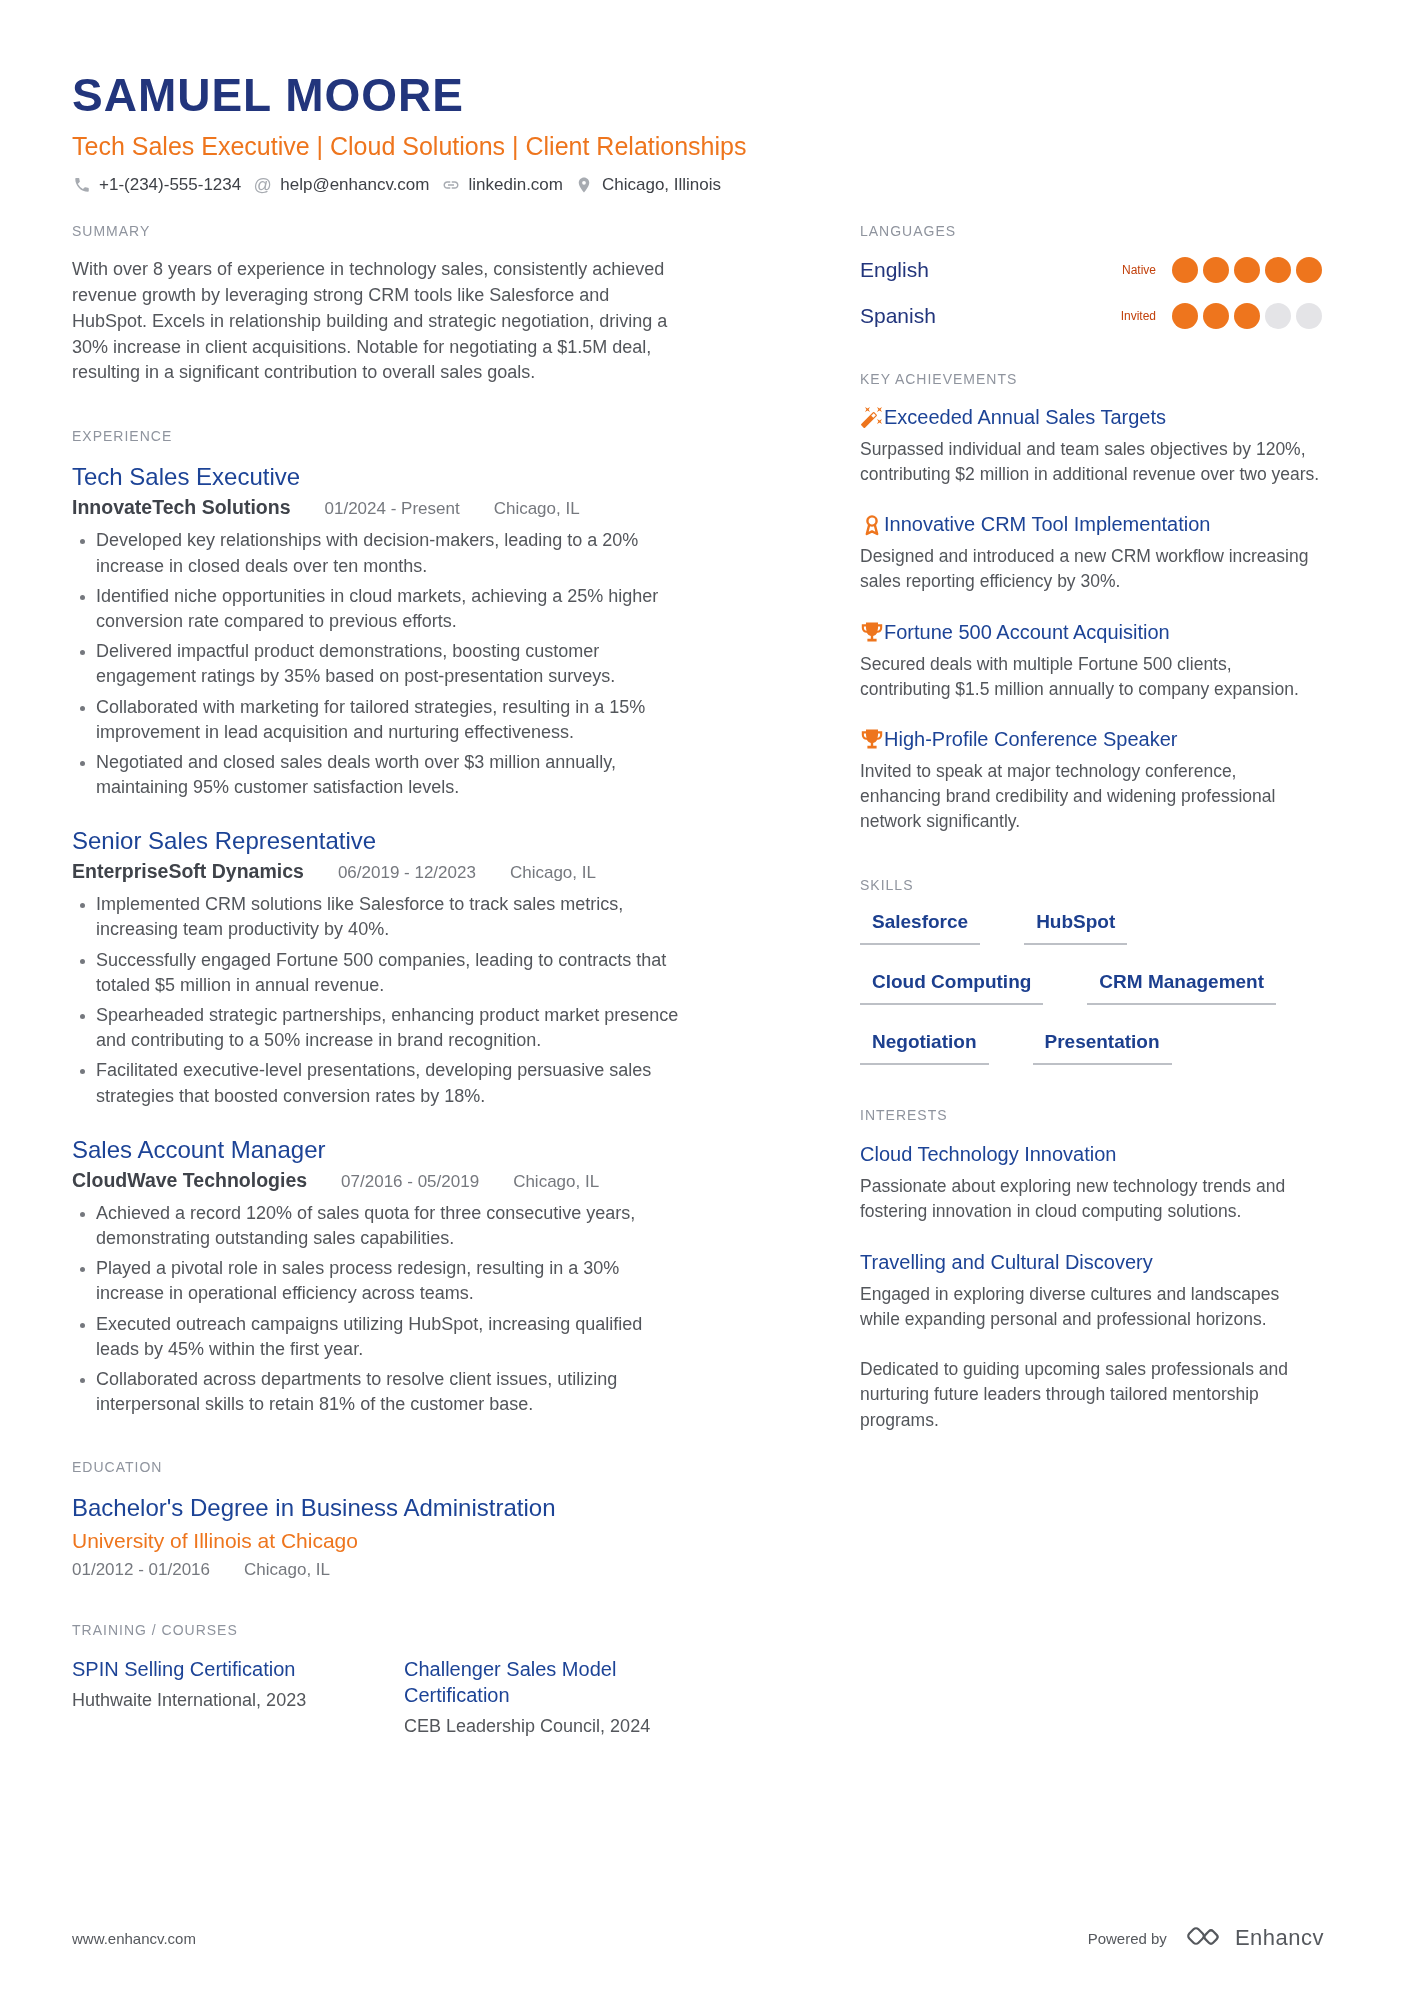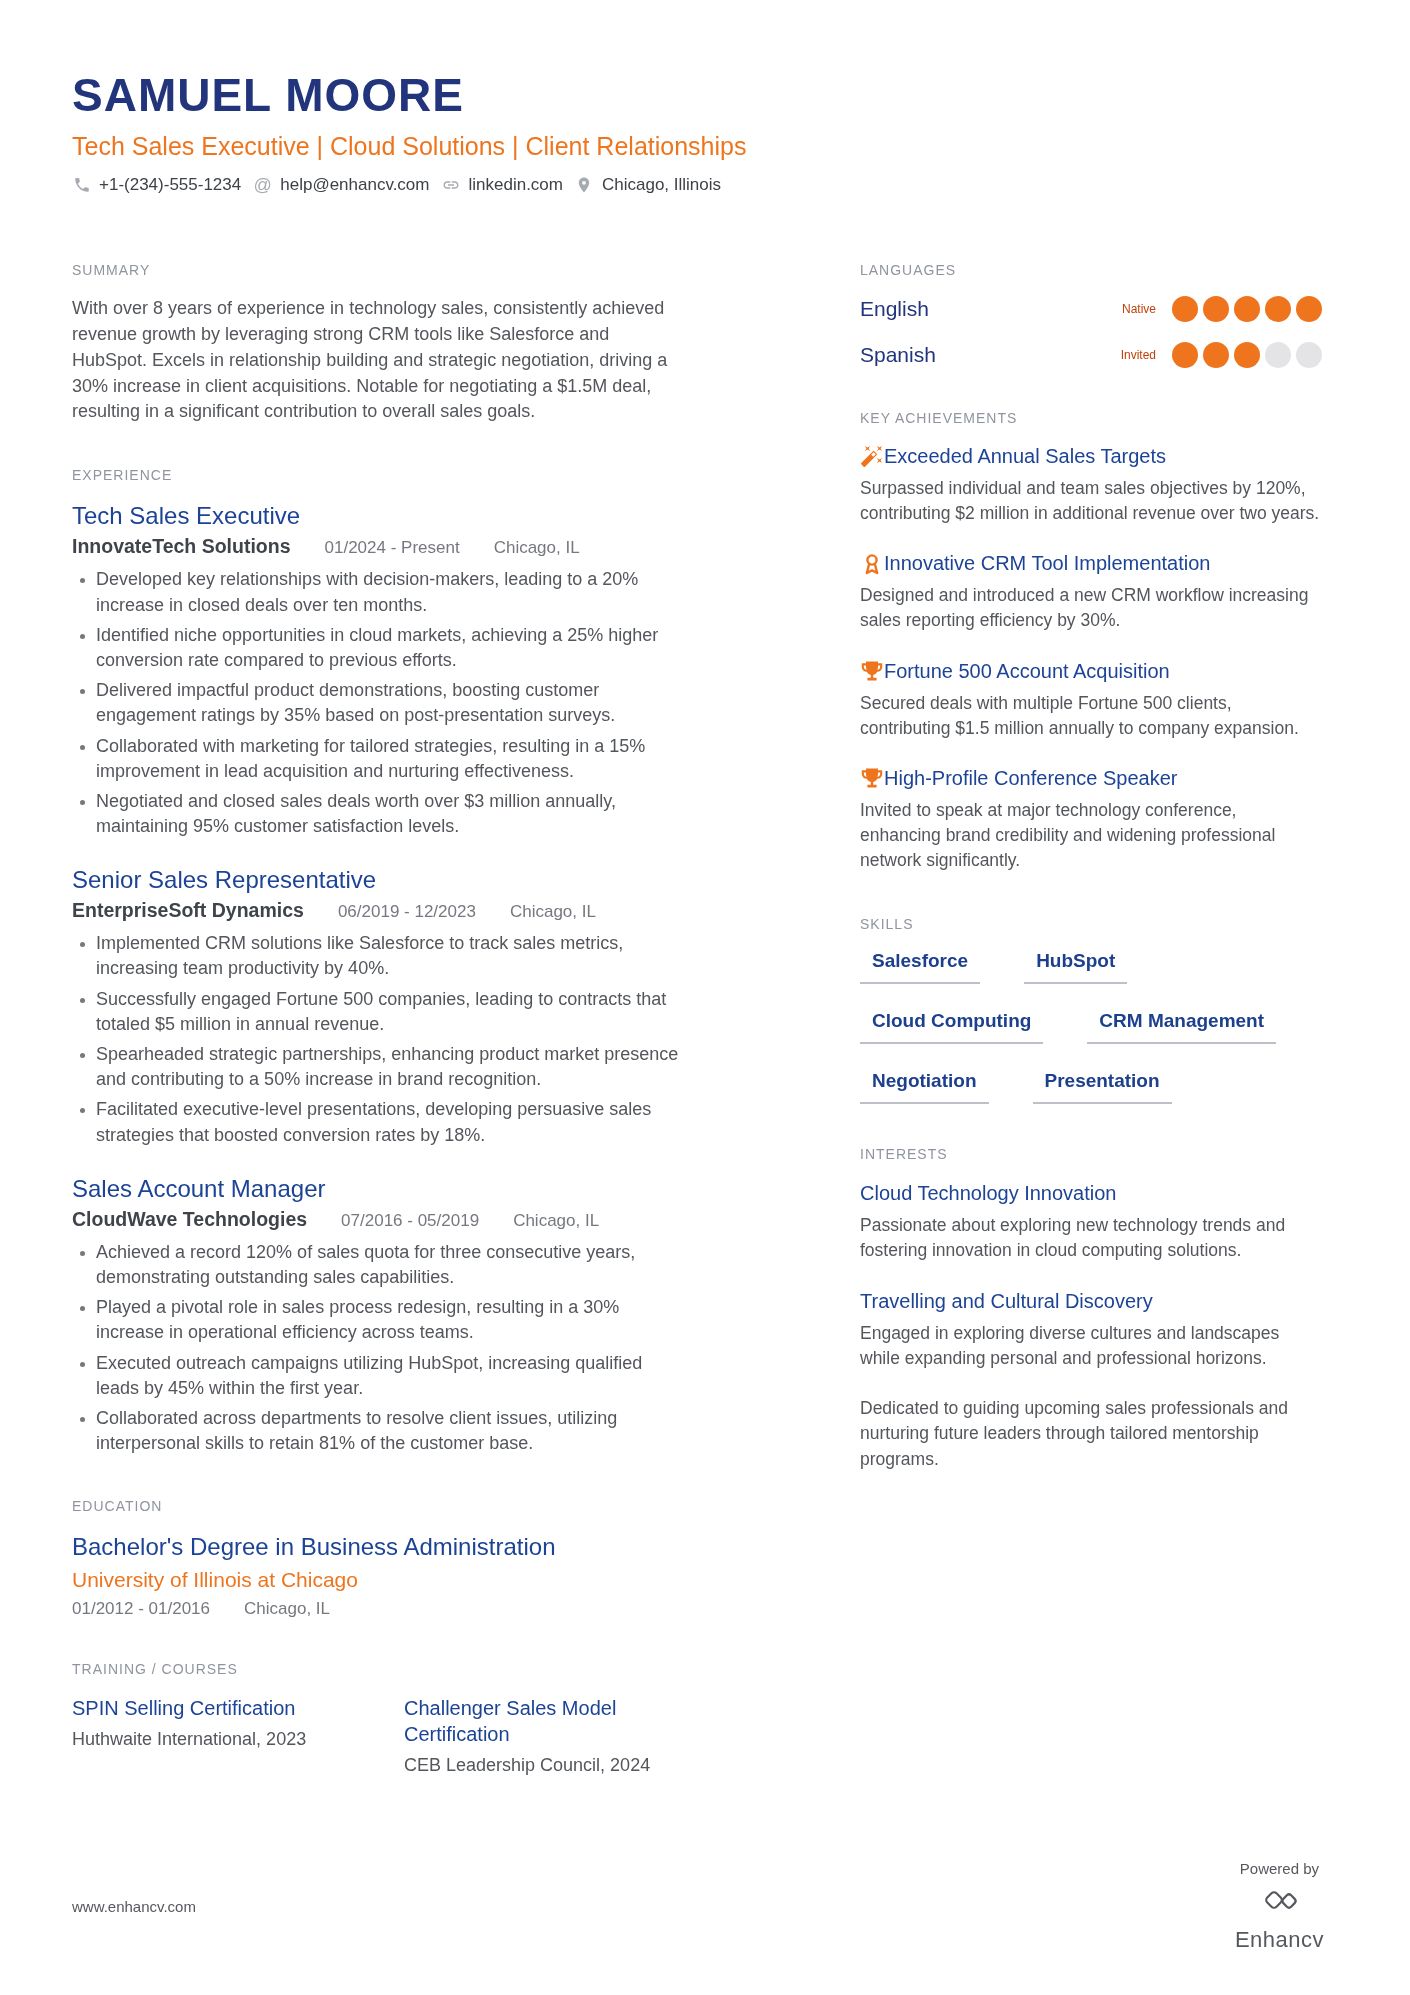--- a/index.html
+++ b/index.html
@@ -11,21 +11,21 @@
   
   .header{padding:70px 72px 0 72px;}
   .name{margin:0;font-size:46px;font-weight:700;letter-spacing:1px;color:#22357C;line-height:1.1;}
   .headline{margin-top:10px;font-size:25px;color:#EE751D;line-height:1.25;}
   .contact-row{margin-top:13px;display:flex;align-items:center;gap:12px;font-size:17px;color:#3E4147;}
   .contact{display:flex;align-items:center;gap:8px;}
   .cicon{display:inline-flex;align-items:center;justify-content:center;width:19px;height:19px;color:#A7ABB1;}
   .cicon svg{width:18px;height:18px;fill:currentColor;}
   .at-glyph{font-size:18px;color:#A7ABB1;line-height:1;}
   
-  .columns{display:flex;padding:0 72px;margin-top:67px;align-items:flex-start;}
+  .columns{display:flex;padding:0 72px;margin-top:28px;align-items:flex-start;}
   .col-left{width:612px;flex:none;margin-right:176px;}
   .col-right{width:462px;flex:none;}
   section{margin-bottom:42px;}
   .sec-label{font-size:14px;letter-spacing:1px;color:#8F949E;margin-bottom:18px;}
   
   .body-text{margin:0;font-size:18px;line-height:1.44;color:#53565B;}
   .job{margin-bottom:26px;}
   .job-title{font-size:24px;color:#1C4396;line-height:1.25;margin-bottom:4px;}
   .meta-row{display:flex;align-items:baseline;gap:34px;flex-wrap:wrap;}
   .company{font-size:19.5px;color:#3F434A;font-weight:bold;}
@@ -53,21 +53,21 @@
   .ach-title{font-size:20px;color:#1C4396;line-height:1.25;}
   .ach-text{margin-top:7px;font-size:17.5px;line-height:1.44;color:#53565B;}
   .skill-list{display:flex;flex-wrap:wrap;column-gap:44px;row-gap:26px;}
   .skill{font-size:19px;font-weight:700;color:#1C3F8E;border-bottom:2px solid #BDC0C6;padding:0 12px 10px 12px;}
   .interest{margin-bottom:25px;}
   .interest-title{font-size:20px;color:#1C4396;margin-bottom:7px;line-height:1.3;}
   .interest-text{font-size:17.5px;line-height:1.44;color:#53565B;margin:0;}
   
   .footer{position:absolute;left:72px;right:86px;bottom:42px;display:flex;justify-content:space-between;align-items:center;}
   .site-link{font-size:15px;color:#55585D;text-decoration:none;}
-  .powered{display:flex;align-items:center;gap:10px;color:#55585D;font-size:15px;flex-direction:column;}
+  .powered{display:flex;align-items:center;gap:10px;color:#55585D;font-size:15px;}
   .brand-logo{display:inline-flex;color:#55585D;margin-left:6px;}
   .brand-name{font-size:22px;color:#55585D;letter-spacing:0.5px;}
 </style>
 </head>
 <body>
 
 <div class="page">
 
   <div class="header">
     <h1 class="name">SAMUEL MOORE</h1>

